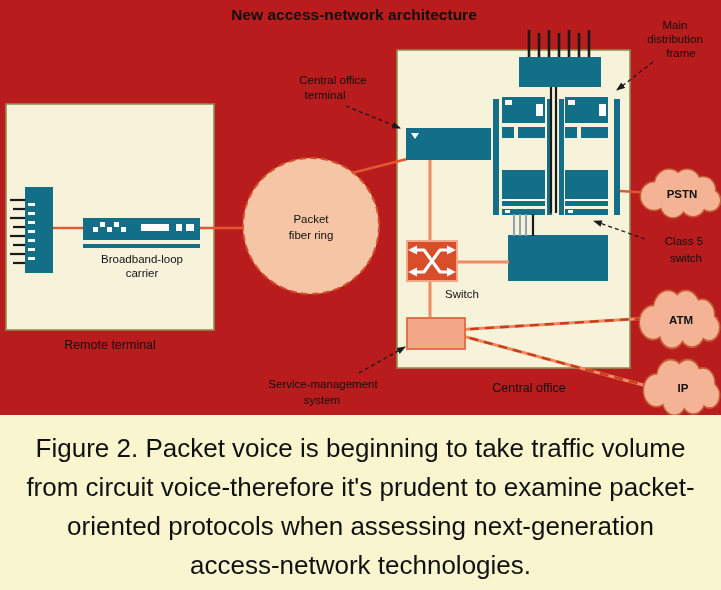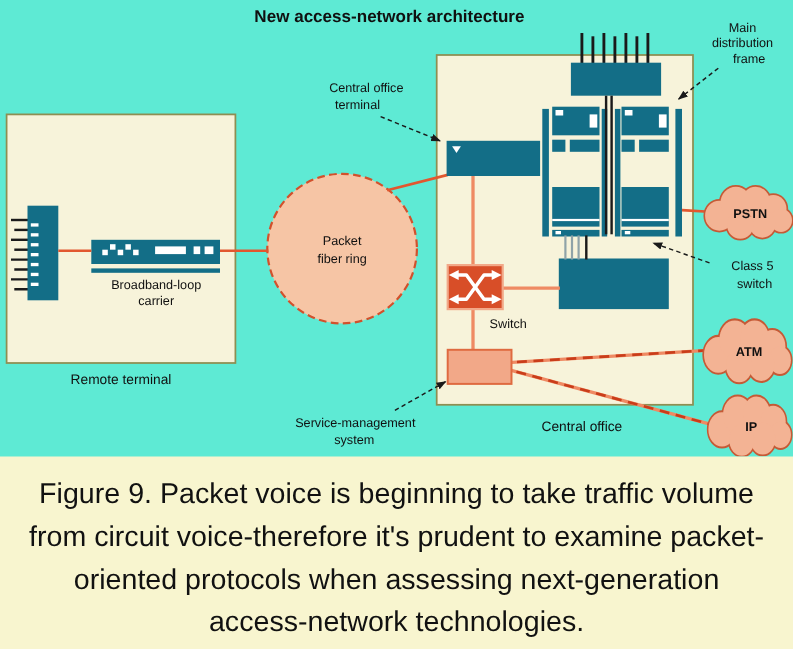--- a/index.html
+++ b/index.html
@@ -1,16 +1,16 @@
 <!DOCTYPE html>
 <html style="--teal: #136e87; --panel-fill: #f7f3da; --panel-border: #8e8e52; --ring-fill: #f6c5a5; --ring-border: #d2512c; --cloud-fill: #f3b394; --cloud-border: #c55a36; --wire: #e2572f; --wire-light: #ef8a63; --wire-dash: #c93d1a; --switch-fill: #d84e28; --switch-border: #f2a888; --service-fill: #f2a888; --service-border: #df6a40; --caption-bg: #f8f5cf; --line-dark: #1a1a1a;"><head>
 <meta charset="utf-8">
 <style>
   html,body{margin:0;padding:0;background:#fff;}
-  .screen{position:relative;width:721px;height:590px;background:#5eead4;
+  .screen{position:relative;width:721px;height:590px;background:#b91c1c;
           font-family:"Liberation Sans",sans-serif;overflow:hidden;}
   svg.diagram{display:block;}
   svg text{font-family:"Liberation Sans",sans-serif;fill:#101010;}
   .lbl{font-size:11.5px;}
   .lbl-md{font-size:12.5px;}
   .ttl{font-size:15.5px;font-weight:bold;}
   .mid{text-anchor:middle;}
   .bold{font-weight:bold;}
   .teal{fill:var(--teal);}
   .white{fill:#ffffff;}
@@ -219,15 +219,15 @@
     <text class="lbl mid" x="325" y="99">terminal</text>
     <text class="lbl mid" x="675" y="29">Main</text>
     <text class="lbl mid" x="675" y="43">distribution</text>
     <text class="lbl mid" x="681" y="57">frame</text>
     <text class="lbl mid" x="684" y="245">Class 5</text>
     <text class="lbl mid" x="686" y="262">switch</text>
     <text class="lbl mid" x="323" y="388">Service-management</text>
     <text class="lbl mid" x="322" y="404">system</text>
   </svg>
 
-  <div class="caption">Figure 9. Packet voice is beginning to take traffic volume from circuit voice-therefore it's prudent to examine packet-oriented protocols when assessing next-generation access-network technologies.</div>
+  <div class="caption">Figure 2. Packet voice is beginning to take traffic volume from circuit voice-therefore it's prudent to examine packet-oriented protocols when assessing next-generation access-network technologies.</div>
 
 </div>
 
 </body></html>

